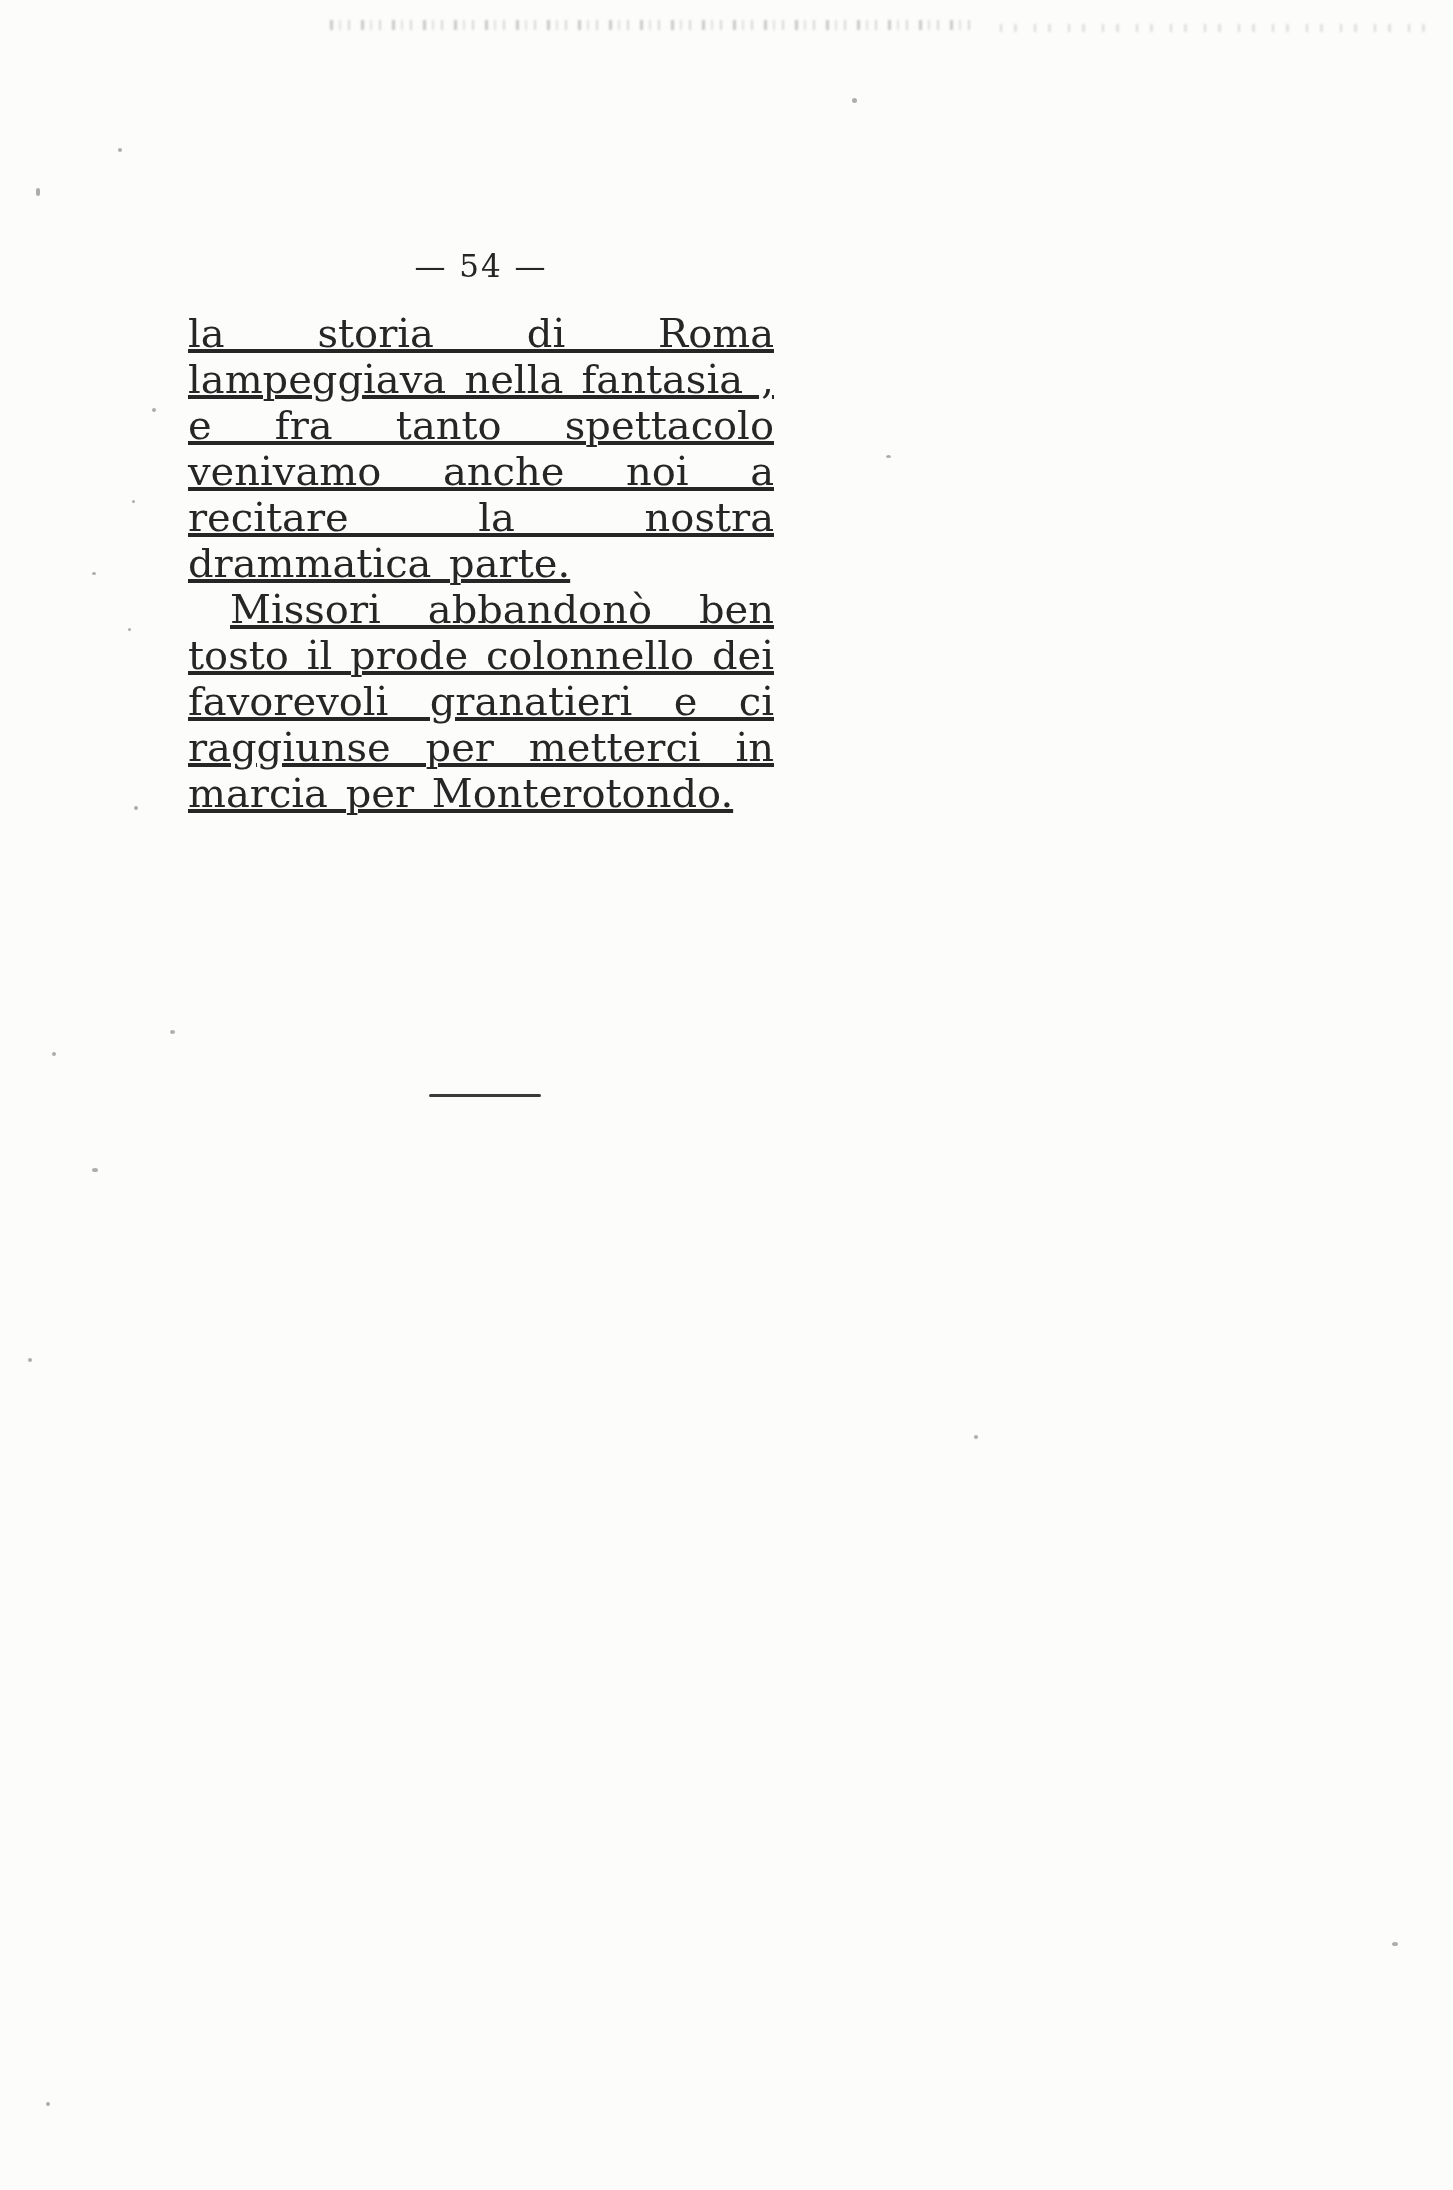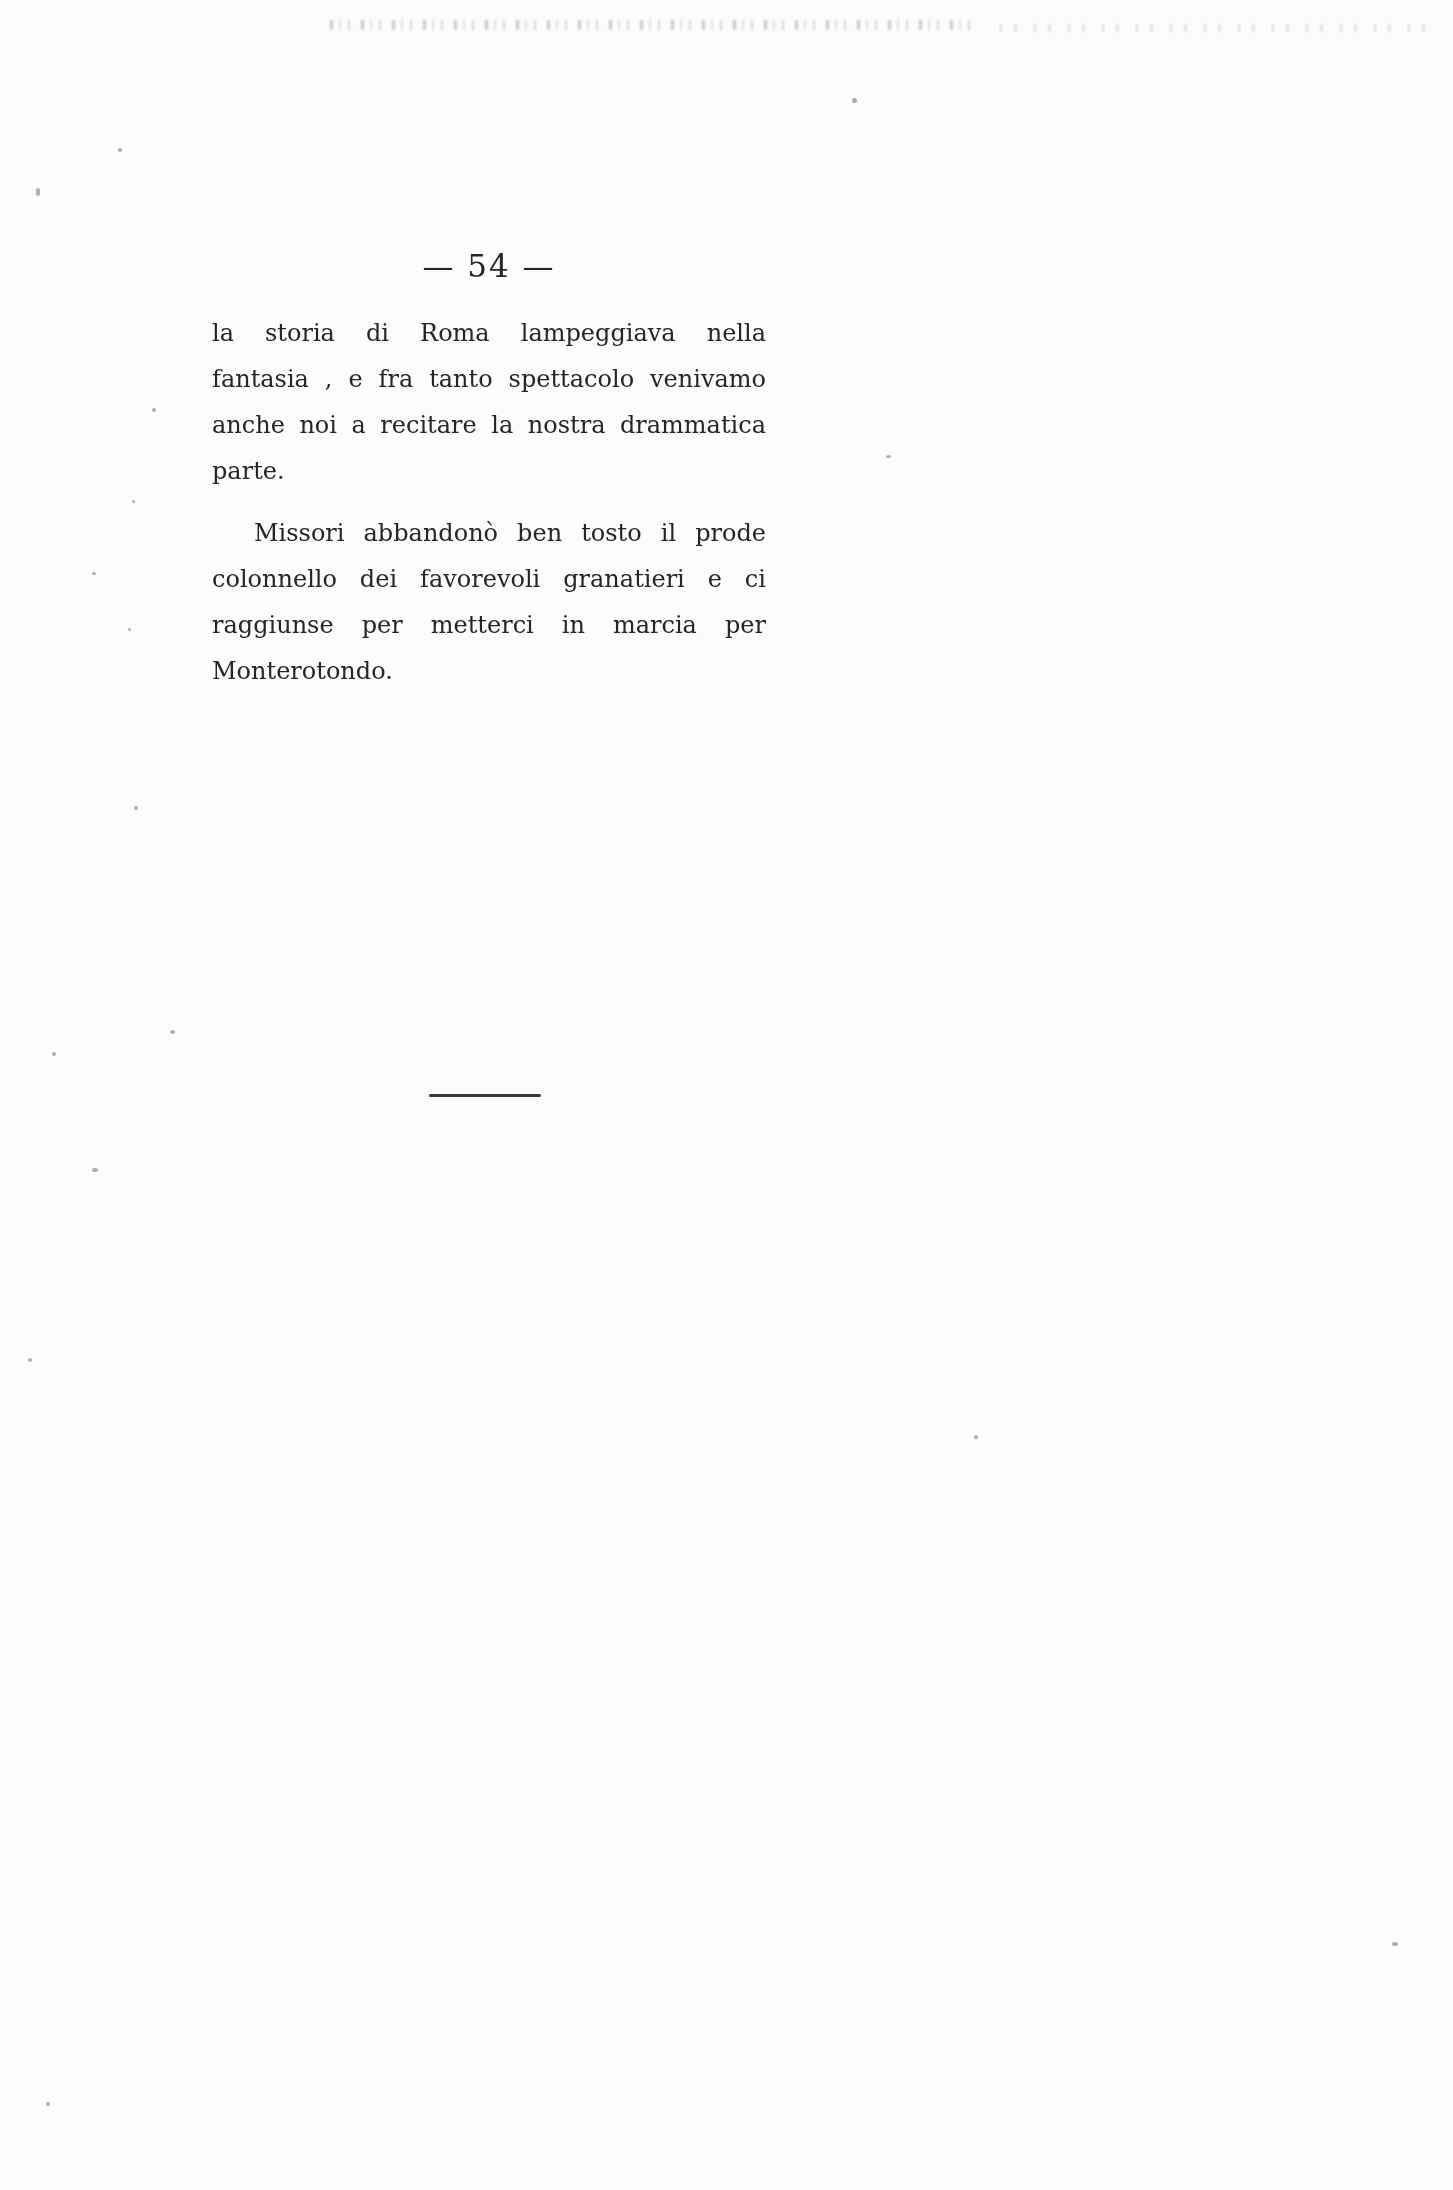--- a/index.html
+++ b/index.html
@@ -55,36 +55,37 @@
   .speck {
     position: absolute;
     background: #6d6d6d;
     border-radius: 50%;
     opacity: 0.55;
     filter: blur(0.6px);
   }
   .text-block {
     position: absolute;
     top: 248px;
-    left: 196px;
+    left: 188px;
     width: 586px;
   }
   .page-number {
     text-align: center;
     font-size: 31px;
     letter-spacing: 2px;
     margin: 0 0 26px 0;
     font-weight: 500;
   }
   .para {
-    font-size: 24px;
+    font-size: 40px;
     line-height: 46px;
     text-align: justify;
     word-spacing: 5px;
-    margin: 16px;
+    margin: 0;
+    text-decoration: underline;
   }
   .para.indented {
     text-indent: 42px;
   }
   .separator-rule {
     position: absolute;
     top: 1094px;
     left: 429px;
     width: 112px;
     height: 3px;

